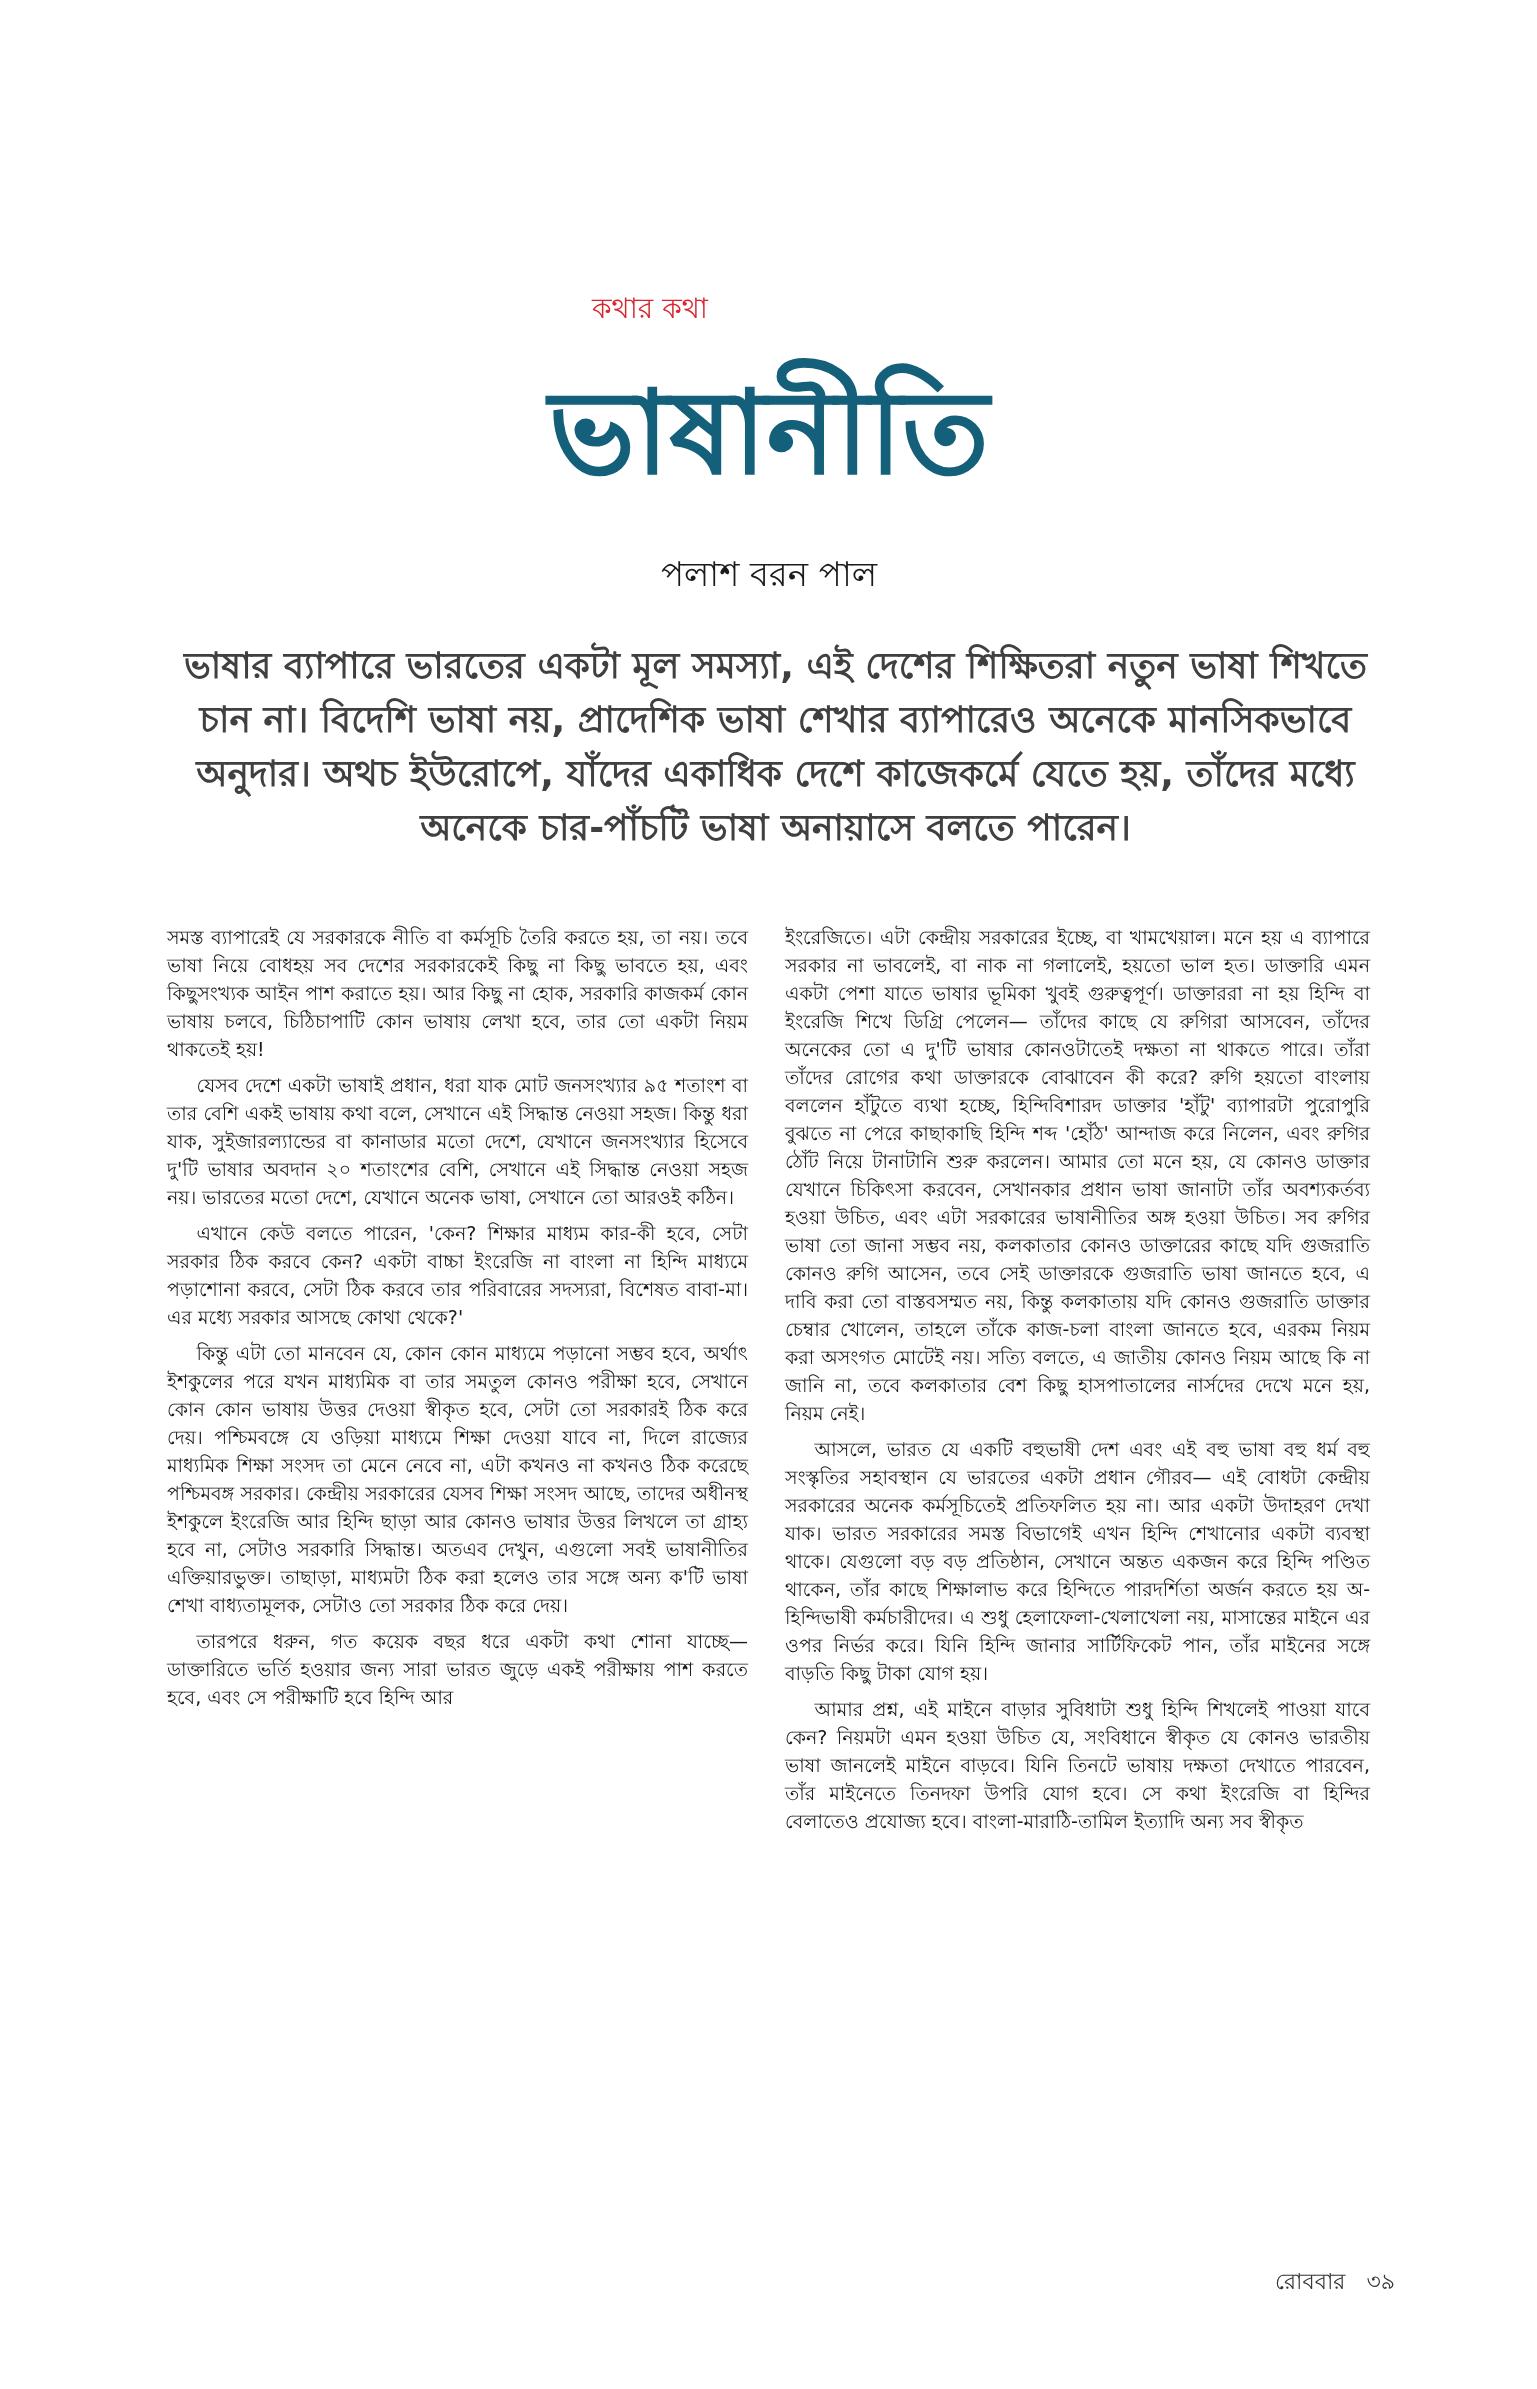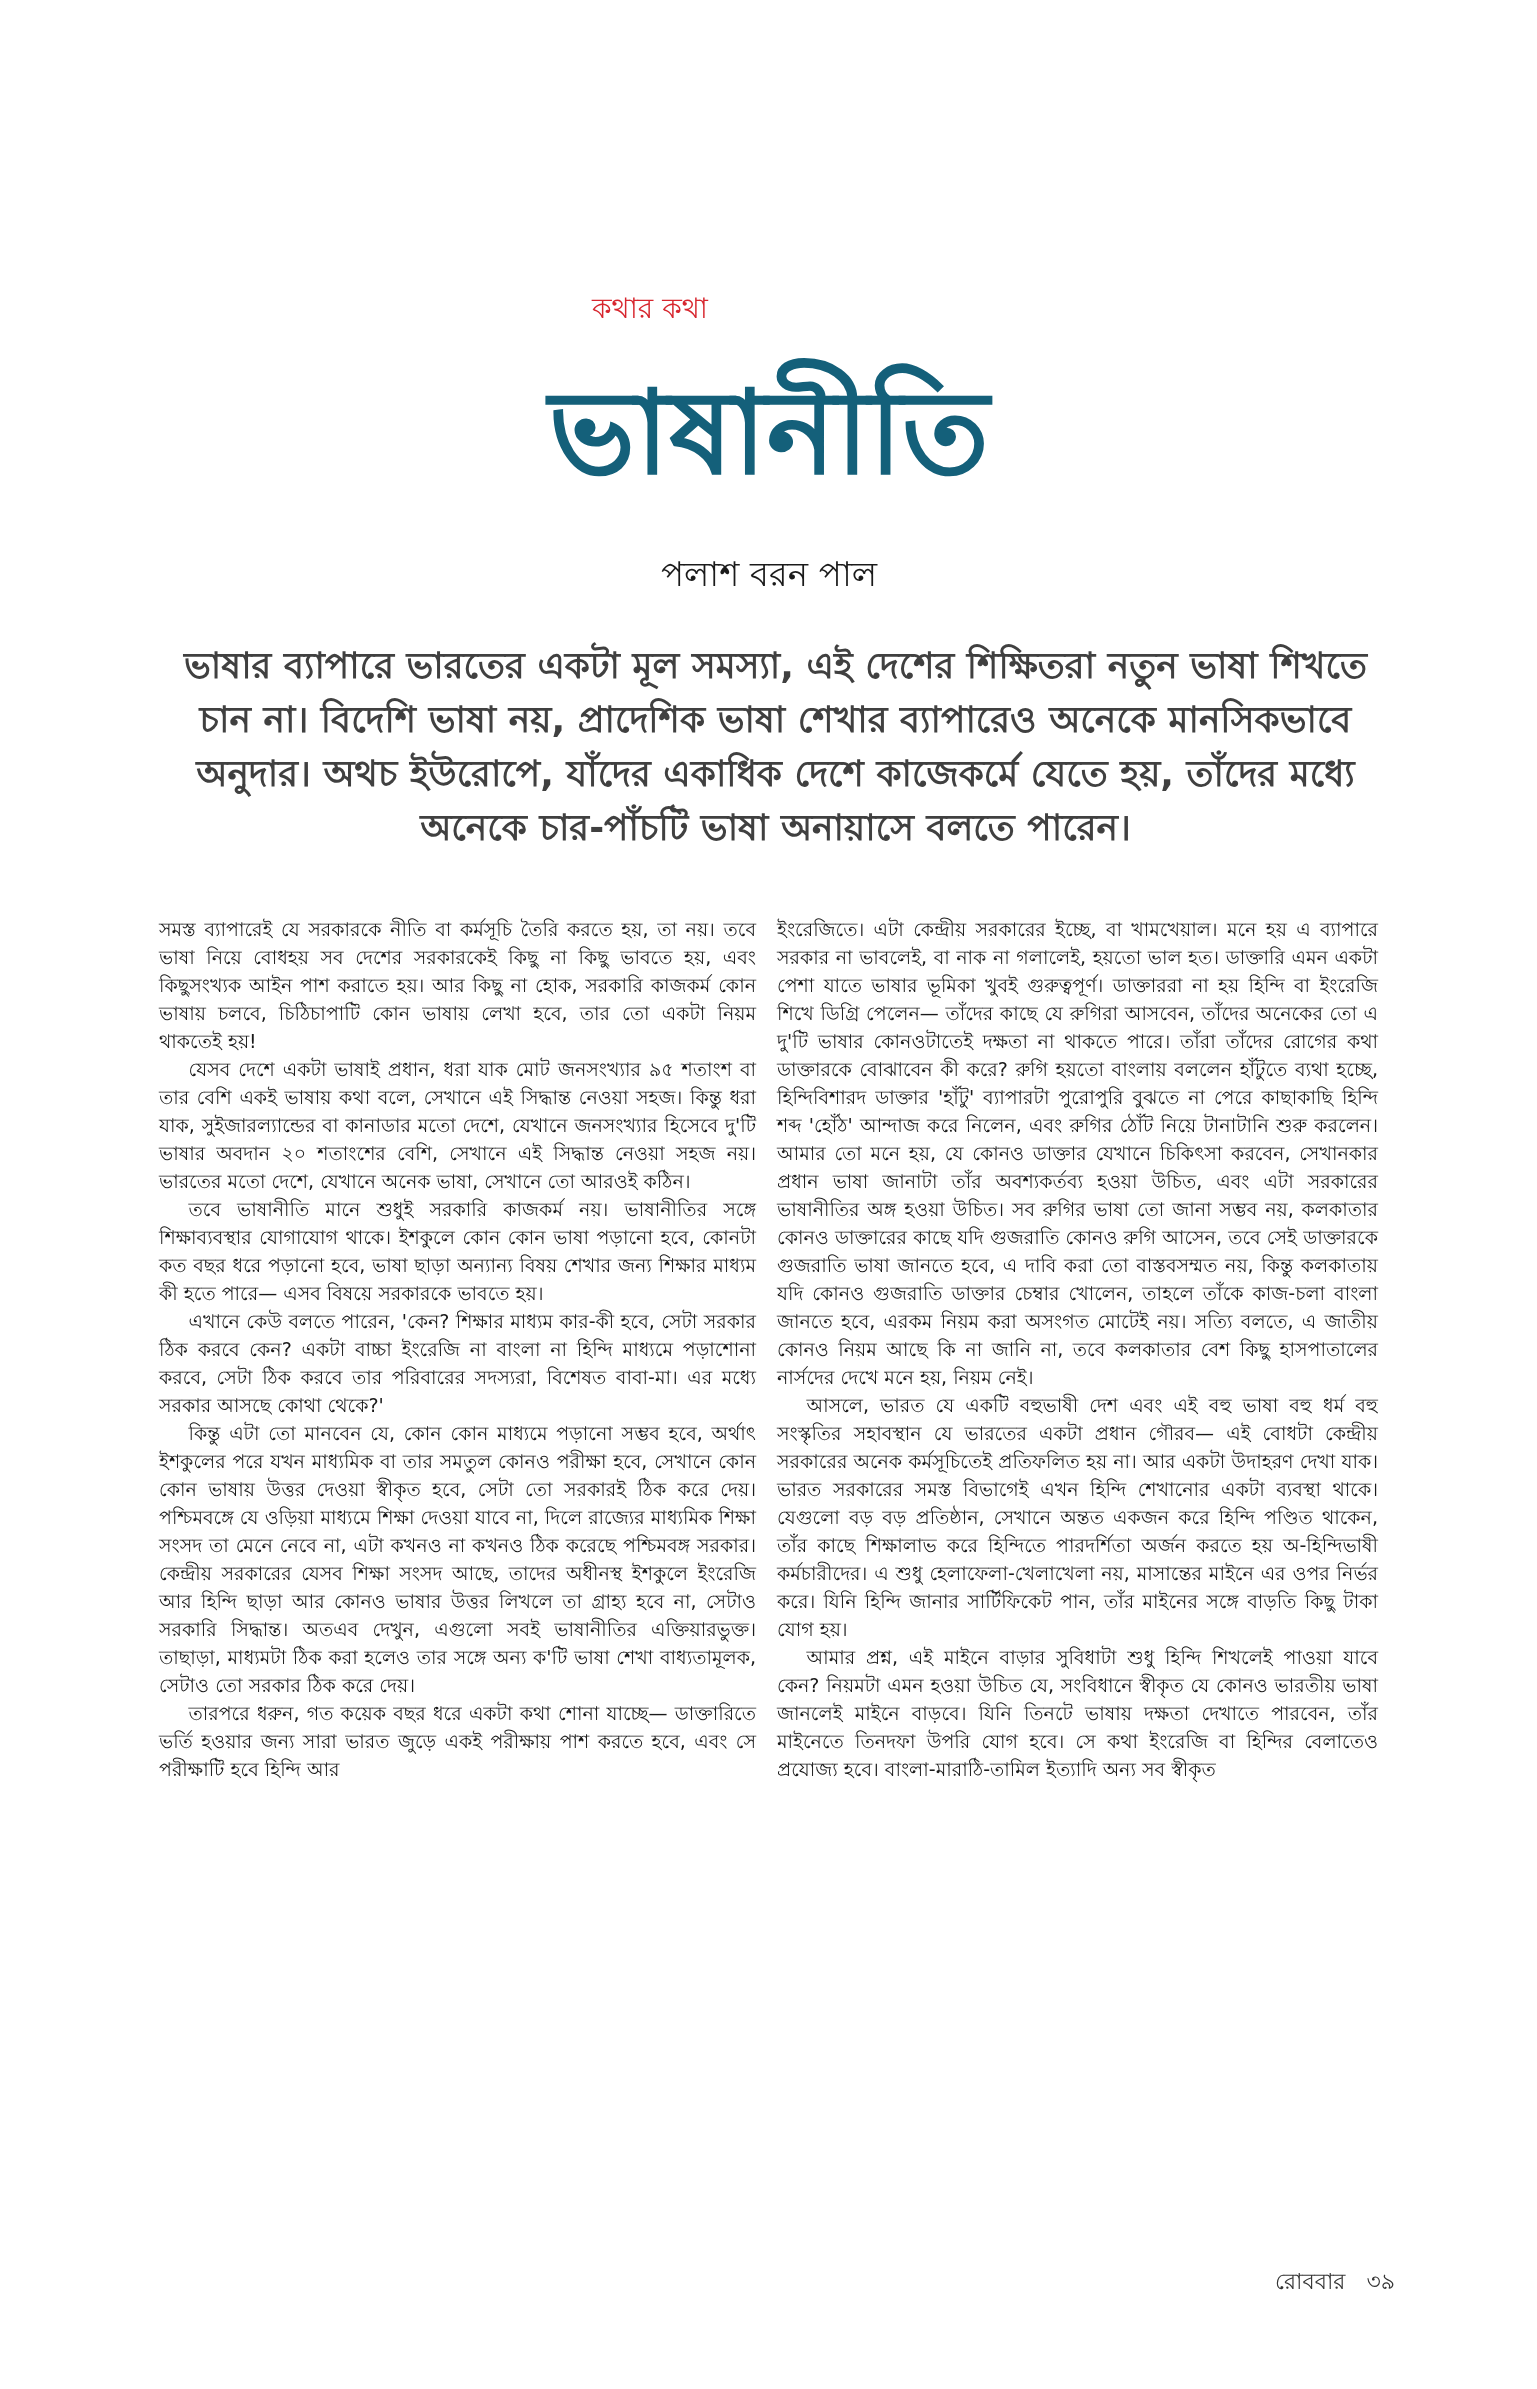--- a/index.html
+++ b/index.html
@@ -24,39 +24,38 @@
     font-size: 36px; line-height: 54px; text-align: center; color: #404040;
     font-weight: bold;
   }
   .col {
     position: absolute; top: 915px; width: 597px;
     font-size: 19px; line-height: 28px; text-align: justify; color: #1a1a1a;
     font-family: "DejaVu Sans", sans-serif;
   }
   .col.left { left: 159px; }
   .col.right { left: 777px; width: 601px; }
-  .col p { margin: 0; }
+  .col p { margin: 8px; }
   .col p.indent { text-indent: 29.5px; }
   .footer {
     position: absolute; top: 2244px; left: 1240px; width: 155px; text-align: right;
     font-size: 22px; color: #333; margin-top: 20px;
   }
 </style>
 </head>
 <body>
 
 <div class="kicker">কথার কথা</div>
 <div class="title">ভাষানীতি</div>
 <div class="author">পলাশ বরন পাল</div>
 <div class="standfirst">ভাষার ব্যাপারে ভারতের একটা মূল সমস্যা, এই দেশের শিক্ষিতরা নতুন ভাষা শিখতে চান না। বিদেশি ভাষা নয়, প্রাদেশিক ভাষা শেখার ব্যাপারেও অনেকে মানসিকভাবে অনুদার। অথচ ইউরোপে, যাঁদের একাধিক দেশে কাজেকর্মে যেতে হয়, তাঁদের মধ্যে অনেকে চার-পাঁচটি ভাষা অনায়াসে বলতে পারেন।</div>
 
 <div class="col left">
   <p>সমস্ত ব্যাপারেই যে সরকারকে নীতি বা কর্মসূচি তৈরি করতে হয়, তা নয়। তবে ভাষা নিয়ে বোধহয় সব দেশের সরকারকেই কিছু না কিছু ভাবতে হয়, এবং কিছুসংখ্যক আইন পাশ করাতে হয়। আর কিছু না হোক, সরকারি কাজকর্ম কোন ভাষায় চলবে, চিঠিচাপাটি কোন ভাষায় লেখা হবে, তার তো একটা নিয়ম থাকতেই হয়!</p>
   <p class="indent">যেসব দেশে একটা ভাষাই প্রধান, ধরা যাক মোট জনসংখ্যার ৯৫ শতাংশ বা তার বেশি একই ভাষায় কথা বলে, সেখানে এই সিদ্ধান্ত নেওয়া সহজ। কিন্তু ধরা যাক, সুইজারল্যান্ডের বা কানাডার মতো দেশে, যেখানে জনসংখ্যার হিসেবে দু'টি ভাষার অবদান ২০ শতাংশের বেশি, সেখানে এই সিদ্ধান্ত নেওয়া সহজ নয়। ভারতের মতো দেশে, যেখানে অনেক ভাষা, সেখানে তো আরওই কঠিন।</p>
-  <p class="indent">তবে ভাষানীতি মানে শুধুই সরকারি কাজকর্ম নয়। ভাষানীতির সঙ্গে শিক্ষাব্যবস্থার যোগাযোগ থাকে। ইশকুলে কোন কোন ভাষা পড়ানো হবে, কোনটা কত বছর ধরে পড়ানো হবে, ভাষা ছাড়া অন্যান্য বিষয় শেখার জন্য শিক্ষার মাধ্যম কী হতে পারে— এসব বিষয়ে সরকারকে ভাবতে হয়।</p>
   <p class="indent">এখানে কেউ বলতে পারেন, 'কেন? শিক্ষার মাধ্যম কার-কী হবে, সেটা সরকার ঠিক করবে কেন? একটা বাচ্চা ইংরেজি না বাংলা না হিন্দি মাধ্যমে পড়াশোনা করবে, সেটা ঠিক করবে তার পরিবারের সদস্যরা, বিশেষত বাবা-মা। এর মধ্যে সরকার আসছে কোথা থেকে?'</p>
   <p class="indent">কিন্তু এটা তো মানবেন যে, কোন কোন মাধ্যমে পড়ানো সম্ভব হবে, অর্থাৎ ইশকুলের পরে যখন মাধ্যমিক বা তার সমতুল কোনও পরীক্ষা হবে, সেখানে কোন কোন ভাষায় উত্তর দেওয়া স্বীকৃত হবে, সেটা তো সরকারই ঠিক করে দেয়। পশ্চিমবঙ্গে যে ওড়িয়া মাধ্যমে শিক্ষা দেওয়া যাবে না, দিলে রাজ্যের মাধ্যমিক শিক্ষা সংসদ তা মেনে নেবে না, এটা কখনও না কখনও ঠিক করেছে পশ্চিমবঙ্গ সরকার। কেন্দ্রীয় সরকারের যেসব শিক্ষা সংসদ আছে, তাদের অধীনস্থ ইশকুলে ইংরেজি আর হিন্দি ছাড়া আর কোনও ভাষার উত্তর লিখলে তা গ্রাহ্য হবে না, সেটাও সরকারি সিদ্ধান্ত। অতএব দেখুন, এগুলো সবই ভাষানীতির এক্তিয়ারভুক্ত। তাছাড়া, মাধ্যমটা ঠিক করা হলেও তার সঙ্গে অন্য ক'টি ভাষা শেখা বাধ্যতামূলক, সেটাও তো সরকার ঠিক করে দেয়।</p>
   <p class="indent">তারপরে ধরুন, গত কয়েক বছর ধরে একটা কথা শোনা যাচ্ছে— ডাক্তারিতে ভর্তি হওয়ার জন্য সারা ভারত জুড়ে একই পরীক্ষায় পাশ করতে হবে, এবং সে পরীক্ষাটি হবে হিন্দি আর</p>
 </div>
 
 <div class="col right">
   <p>ইংরেজিতে। এটা কেন্দ্রীয় সরকারের ইচ্ছে, বা খামখেয়াল। মনে হয় এ ব্যাপারে সরকার না ভাবলেই, বা নাক না গলালেই, হয়তো ভাল হত। ডাক্তারি এমন একটা পেশা যাতে ভাষার ভূমিকা খুবই গুরুত্বপূর্ণ। ডাক্তাররা না হয় হিন্দি বা ইংরেজি শিখে ডিগ্রি পেলেন— তাঁদের কাছে যে রুগিরা আসবেন, তাঁদের অনেকের তো এ দু'টি ভাষার কোনওটাতেই দক্ষতা না থাকতে পারে। তাঁরা তাঁদের রোগের কথা ডাক্তারকে বোঝাবেন কী করে? রুগি হয়তো বাংলায় বললেন হাঁটুতে ব্যথা হচ্ছে, হিন্দিবিশারদ ডাক্তার 'হাঁটু' ব্যাপারটা পুরোপুরি বুঝতে না পেরে কাছাকাছি হিন্দি শব্দ 'হোঁঠ' আন্দাজ করে নিলেন, এবং রুগির ঠোঁট নিয়ে টানাটানি শুরু করলেন। আমার তো মনে হয়, যে কোনও ডাক্তার যেখানে চিকিৎসা করবেন, সেখানকার প্রধান ভাষা জানাটা তাঁর অবশ্যকর্তব্য হওয়া উচিত, এবং এটা সরকারের ভাষানীতির অঙ্গ হওয়া উচিত। সব রুগির ভাষা তো জানা সম্ভব নয়, কলকাতার কোনও ডাক্তারের কাছে যদি গুজরাতি কোনও রুগি আসেন, তবে সেই ডাক্তারকে গুজরাতি ভাষা জানতে হবে, এ দাবি করা তো বাস্তবসম্মত নয়, কিন্তু কলকাতায় যদি কোনও গুজরাতি ডাক্তার চেম্বার খোলেন, তাহলে তাঁকে কাজ-চলা বাংলা জানতে হবে, এরকম নিয়ম করা অসংগত মোটেই নয়। সত্যি বলতে, এ জাতীয় কোনও নিয়ম আছে কি না জানি না, তবে কলকাতার বেশ কিছু হাসপাতালের নার্সদের দেখে মনে হয়, নিয়ম নেই।</p>
   <p class="indent">আসলে, ভারত যে একটি বহুভাষী দেশ এবং এই বহু ভাষা বহু ধর্ম বহু সংস্কৃতির সহাবস্থান যে ভারতের একটা প্রধান গৌরব— এই বোধটা কেন্দ্রীয় সরকারের অনেক কর্মসূচিতেই প্রতিফলিত হয় না। আর একটা উদাহরণ দেখা যাক। ভারত সরকারের সমস্ত বিভাগেই এখন হিন্দি শেখানোর একটা ব্যবস্থা থাকে। যেগুলো বড় বড় প্রতিষ্ঠান, সেখানে অন্তত একজন করে হিন্দি পণ্ডিত থাকেন, তাঁর কাছে শিক্ষালাভ করে হিন্দিতে পারদর্শিতা অর্জন করতে হয় অ-হিন্দিভাষী কর্মচারীদের। এ শুধু হেলাফেলা-খেলাখেলা নয়, মাসান্তের মাইনে এর ওপর নির্ভর করে। যিনি হিন্দি জানার সার্টিফিকেট পান, তাঁর মাইনের সঙ্গে বাড়তি কিছু টাকা যোগ হয়।</p>
   <p class="indent">আমার প্রশ্ন, এই মাইনে বাড়ার সুবিধাটা শুধু হিন্দি শিখলেই পাওয়া যাবে কেন? নিয়মটা এমন হওয়া উচিত যে, সংবিধানে স্বীকৃত যে কোনও ভারতীয় ভাষা জানলেই মাইনে বাড়বে। যিনি তিনটে ভাষায় দক্ষতা দেখাতে পারবেন, তাঁর মাইনেতে তিনদফা উপরি যোগ হবে। সে কথা ইংরেজি বা হিন্দির বেলাতেও প্রযোজ্য হবে। বাংলা-মারাঠি-তামিল ইত্যাদি অন্য সব স্বীকৃত</p>
 </div>

